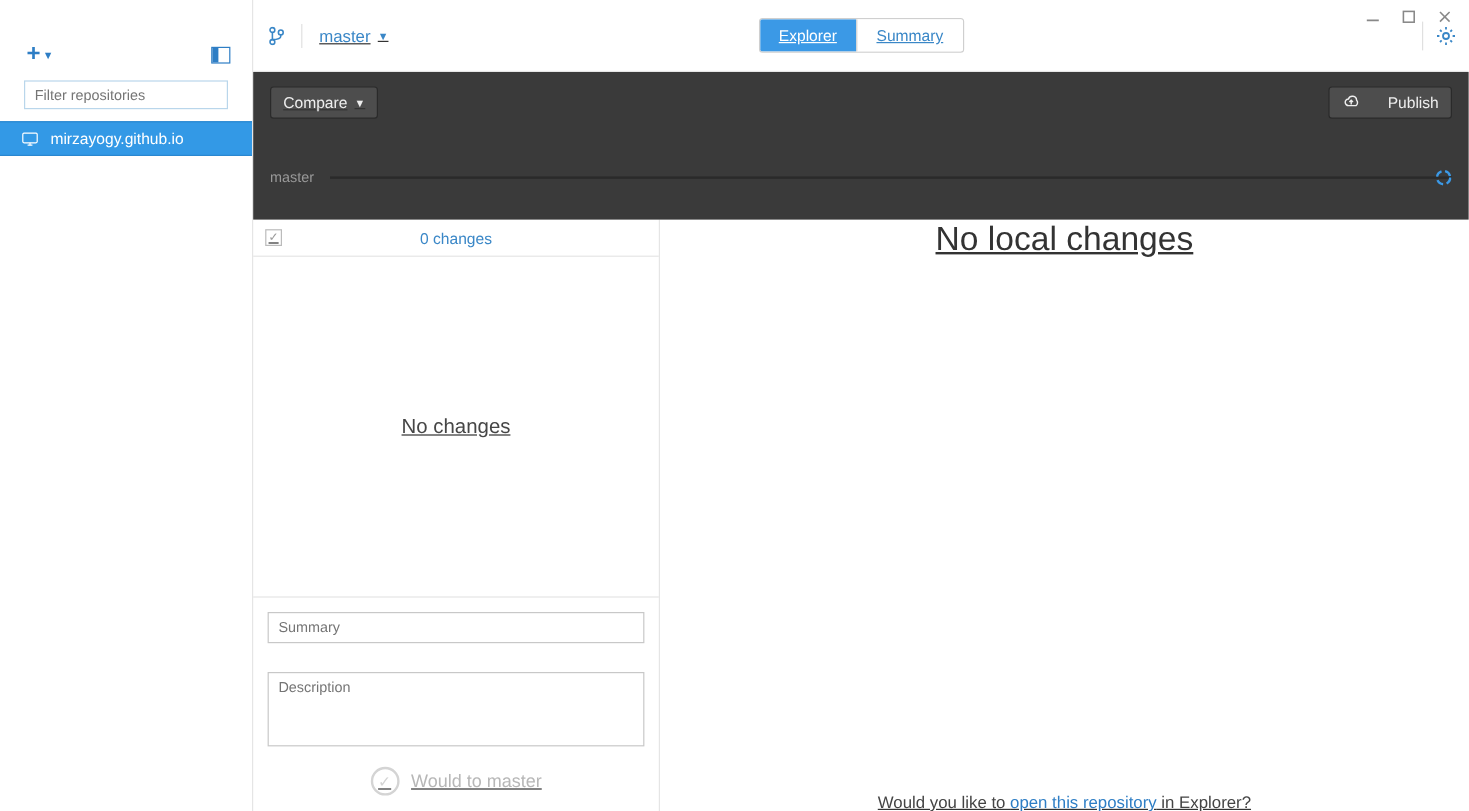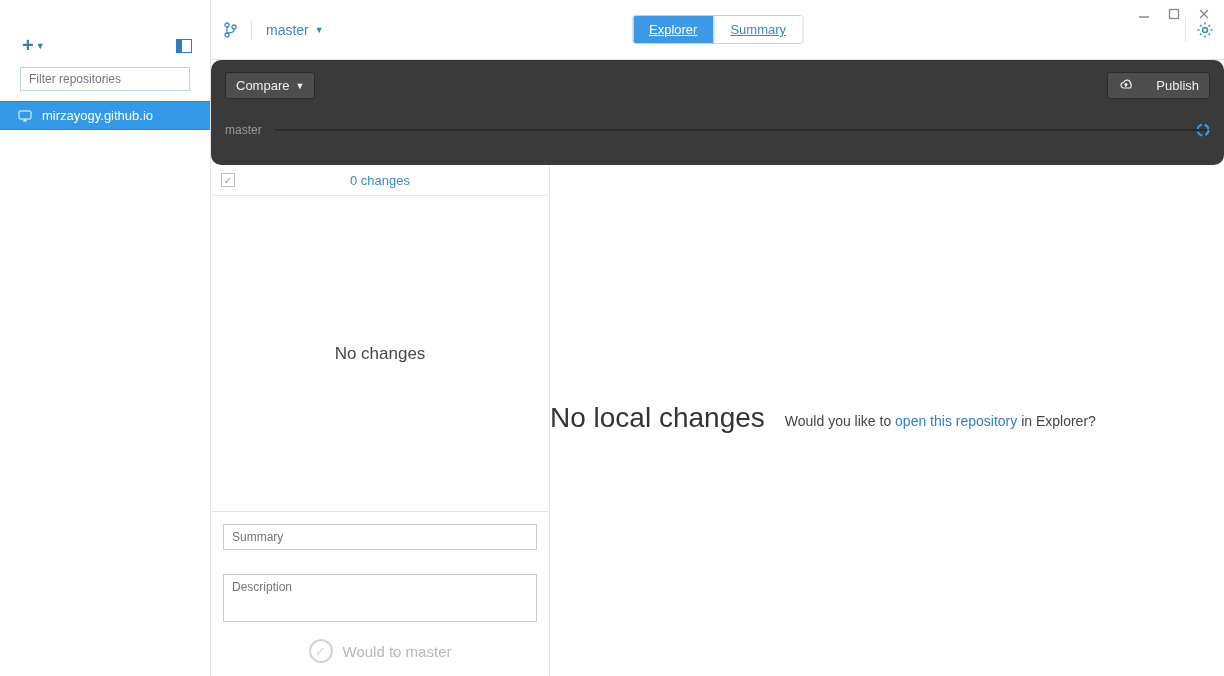--- a/index.html
+++ b/index.html
@@ -97,20 +97,21 @@
     display: flex;
     align-items: center;
   }
 
   
   .main {
     flex: 1;
     display: flex;
     flex-direction: column;
     position: relative;
+    text-decoration: underline;
   }
   .toolbar {
     height: 60px;
     border-bottom: 1px solid #e5e5e5;
     display: flex;
     align-items: center;
     padding: 0 12px;
     position: relative;
   }
   .branch-area {
@@ -168,24 +169,23 @@
   }
   .gear-btn {
     color: #3a87c7;
     cursor: pointer;
     width: 18px; height: 18px;
   }
 
   
   .compare-bar {
     background: #3a3a3a;
-    height: 105px;
+    height: 123px;
     position: relative;
     padding: 12px 14px;
-    border-radius: 10px;
   }
   .compare-btn {
     background: #4d4d4d;
     border: 1px solid #2a2a2a;
     color: #eee;
     padding: 5px 10px;
     border-radius: 3px;
     font-size: 13px;
     display: flex;
     align-items: center;
@@ -293,21 +293,21 @@
     color: #666;
     margin-bottom: 24px;
     outline: none;
   }
   .desc-input {
     width: 100%;
     border: 1px solid #c8c8c8;
     padding: 5px 8px;
     font-size: 12px;
     color: #666;
-    height: 48px;
+    height: 62px;
     resize: none;
     outline: none;
     font-family: inherit;
   }
   .commit-btn {
     display: flex;
     align-items: center;
     justify-content: center;
     gap: 10px;
     padding: 14px 0 8px 0;
@@ -322,23 +322,23 @@
     display: flex;
     align-items: center;
     justify-content: center;
     color: #d4d4d4;
     font-size: 13px;
   }
 
   .diff-panel {
     flex: 1;
     display: flex;
-    flex-direction: row;
-    align-items: center;
-    justify-content: flex-start;
+    flex-direction: column;
+    align-items: center;
+    justify-content: space-between;
     gap: 20px;
   }
   .diff-title {
     font-size: 28px;
     font-weight: 300;
     color: #333;
     margin-bottom: 6px;
   }
   .diff-sub { color: #444; font-size: 14px; }
   .diff-sub a { color: #2e7ec5; text-decoration: none; cursor: pointer; }

